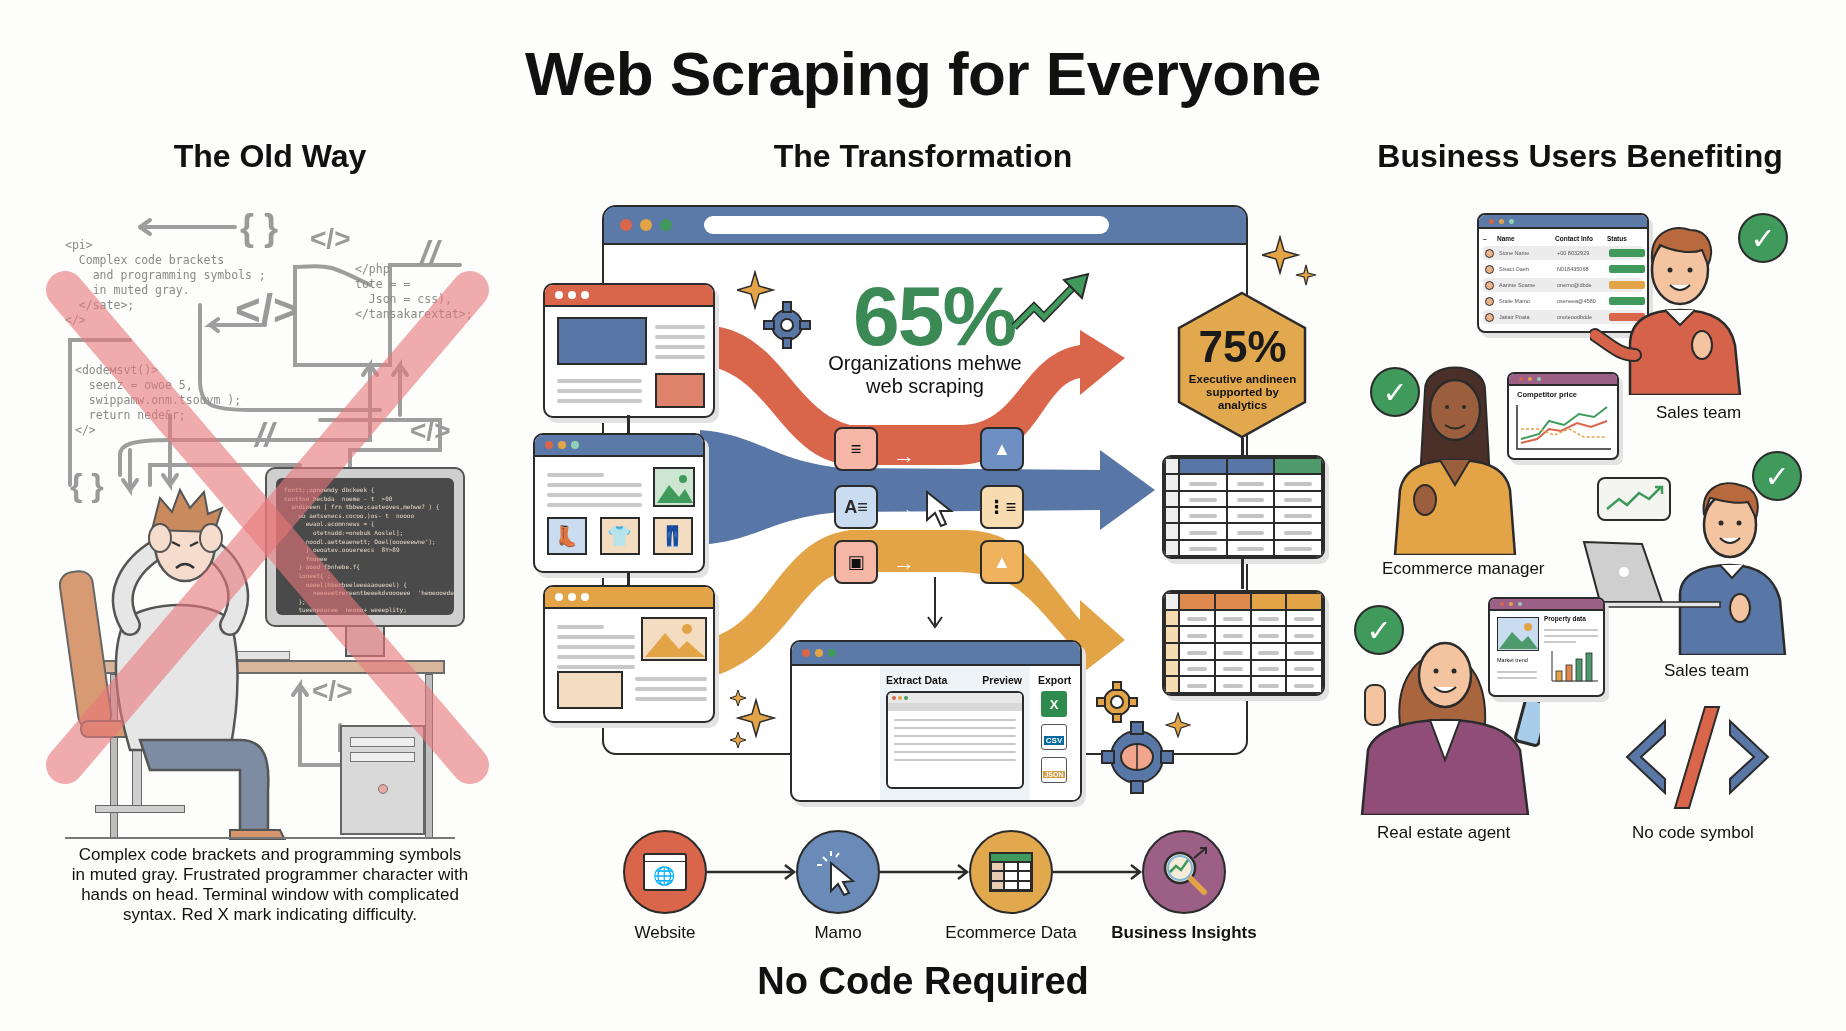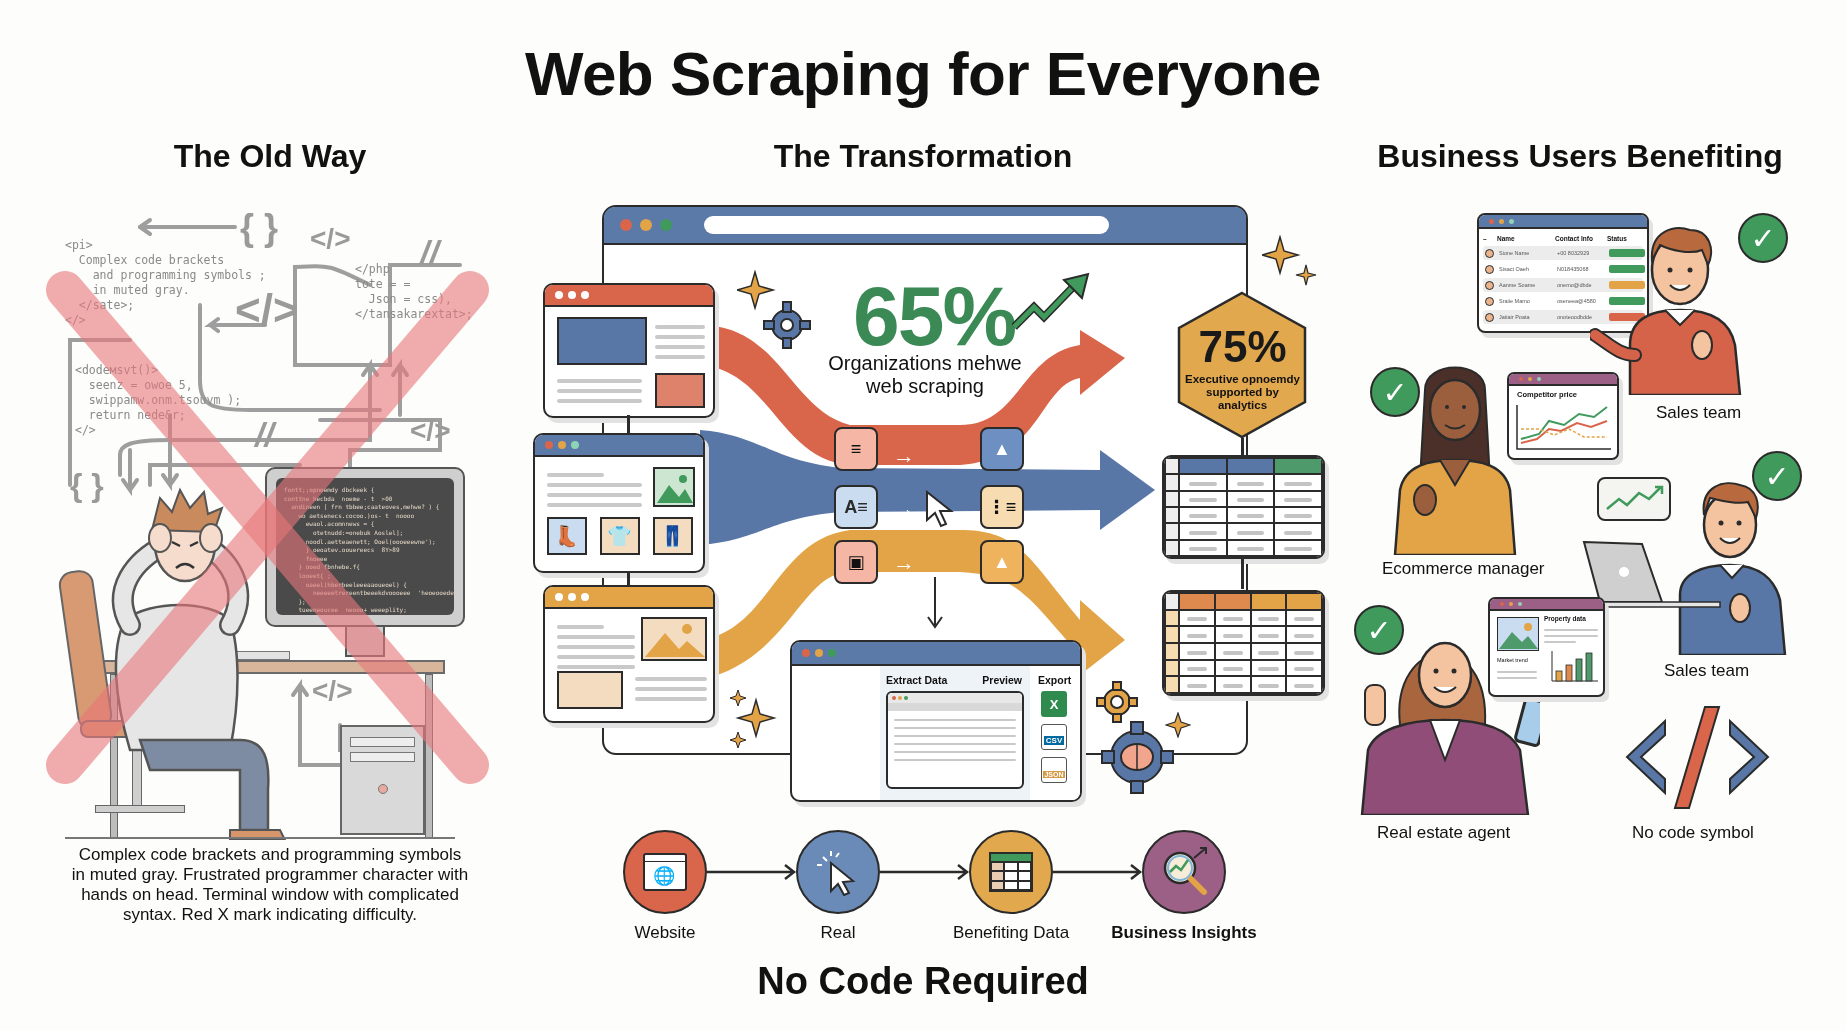--- a/index.html
+++ b/index.html
@@ -275,21 +275,21 @@
 <svg class="abs" style="left:1262px;top:235px;" width="56" height="56">
   <path d="M18 2 L22 16 L36 20 L22 24 L18 38 L14 24 L0 20 L14 16Z" fill="#e2a447" stroke="#2b2b2b" stroke-width="1.5"></path>
   <path d="M44 30 L46 38 L54 40 L46 42 L44 50 L42 42 L34 40 L42 38Z" fill="#e2a447" stroke="#2b2b2b" stroke-width="1.2"></path>
 </svg>
 
 <svg class="abs" style="left:1175px;top:290px;" width="135" height="150">
   <polygon points="67,3 130,38 130,112 67,147 4,112 4,38" fill="#e2a84e" stroke="#2b2b2b" stroke-width="2.5"></polygon>
 </svg>
 <div class="abs stat-big" style="left:1175px;top:322px;width:135px;text-align:center;font-size:44px;color:#1a1a1a;">75%</div>
 <div class="abs" style="left:1180px;top:373px;width:125px;text-align:center;font-size:11.5px;font-weight:600;line-height:13px;">
-  <div>Executive opnoemdy</div>
+  <div>Executive andineen</div>
   <div>supported by</div>
   <div>analytics</div>
 </div>
 <div class="abs" style="left:1241px;top:438px;width:2.5px;height:18px;background:#2b2b2b;"></div>
 
 <div class="tile" style="left:834px;top:427px;background:#f5b6a6;">≡</div>
 <div class="tile" style="left:980px;top:427px;background:#6d8fc2;color:#fff;">▲</div>
 <div class="tile" style="left:834px;top:485px;background:#c9dcf0;color:#2b2b2b;">A≡</div>
 <div class="tile" style="left:980px;top:485px;background:#f6dcb0;">⋮≡</div>
 <div class="tile" style="left:834px;top:540px;background:#f5b6a6;">▣</div>
@@ -505,22 +505,22 @@
 
 <svg class="abs" style="left:705px;top:860px;" width="450" height="24">
   <g fill="none" stroke="#2b2b2b" stroke-width="2.5">
     <path d="M2 12 H88 M80 5 L89 12 L80 19"></path>
     <path d="M175 12 H261 M253 5 L262 12 L253 19"></path>
     <path d="M348 12 H434 M426 5 L435 12 L426 19"></path>
   </g>
 </svg>
 
 <div class="abs label" style="left:595px;top:923px;width:140px;">Website</div>
-<div class="abs label" style="left:768px;top:923px;width:140px;">Real</div>
-<div class="abs label" style="left:931px;top:923px;width:160px;">Benefiting Data</div>
+<div class="abs label" style="left:768px;top:923px;width:140px;">Mamo</div>
+<div class="abs label" style="left:931px;top:923px;width:160px;">Ecommerce Data</div>
 <div class="abs label" style="left:1104px;top:923px;width:160px;font-weight:bold;">Business Insights</div>
 
 <div class="abs" style="left:620px;top:960px;width:606px;text-align:center;font-size:38px;font-weight:700;">No Code Required</div>
 
 <div class="win" style="left:1477px;top:213px;width:172px;height:120px;border-radius:8px;">
   <div class="bar" style="background:#5c7aa8;height:14px;">
     <span class="dot" style="width:5px;height:5px;background:#d9654b"></span>
       <span class="dot" style="width:5px;height:5px;background:#e2a447"></span>
       <span class="dot" style="width:5px;height:5px;background:#8fd3b6"></span>
   </div>

